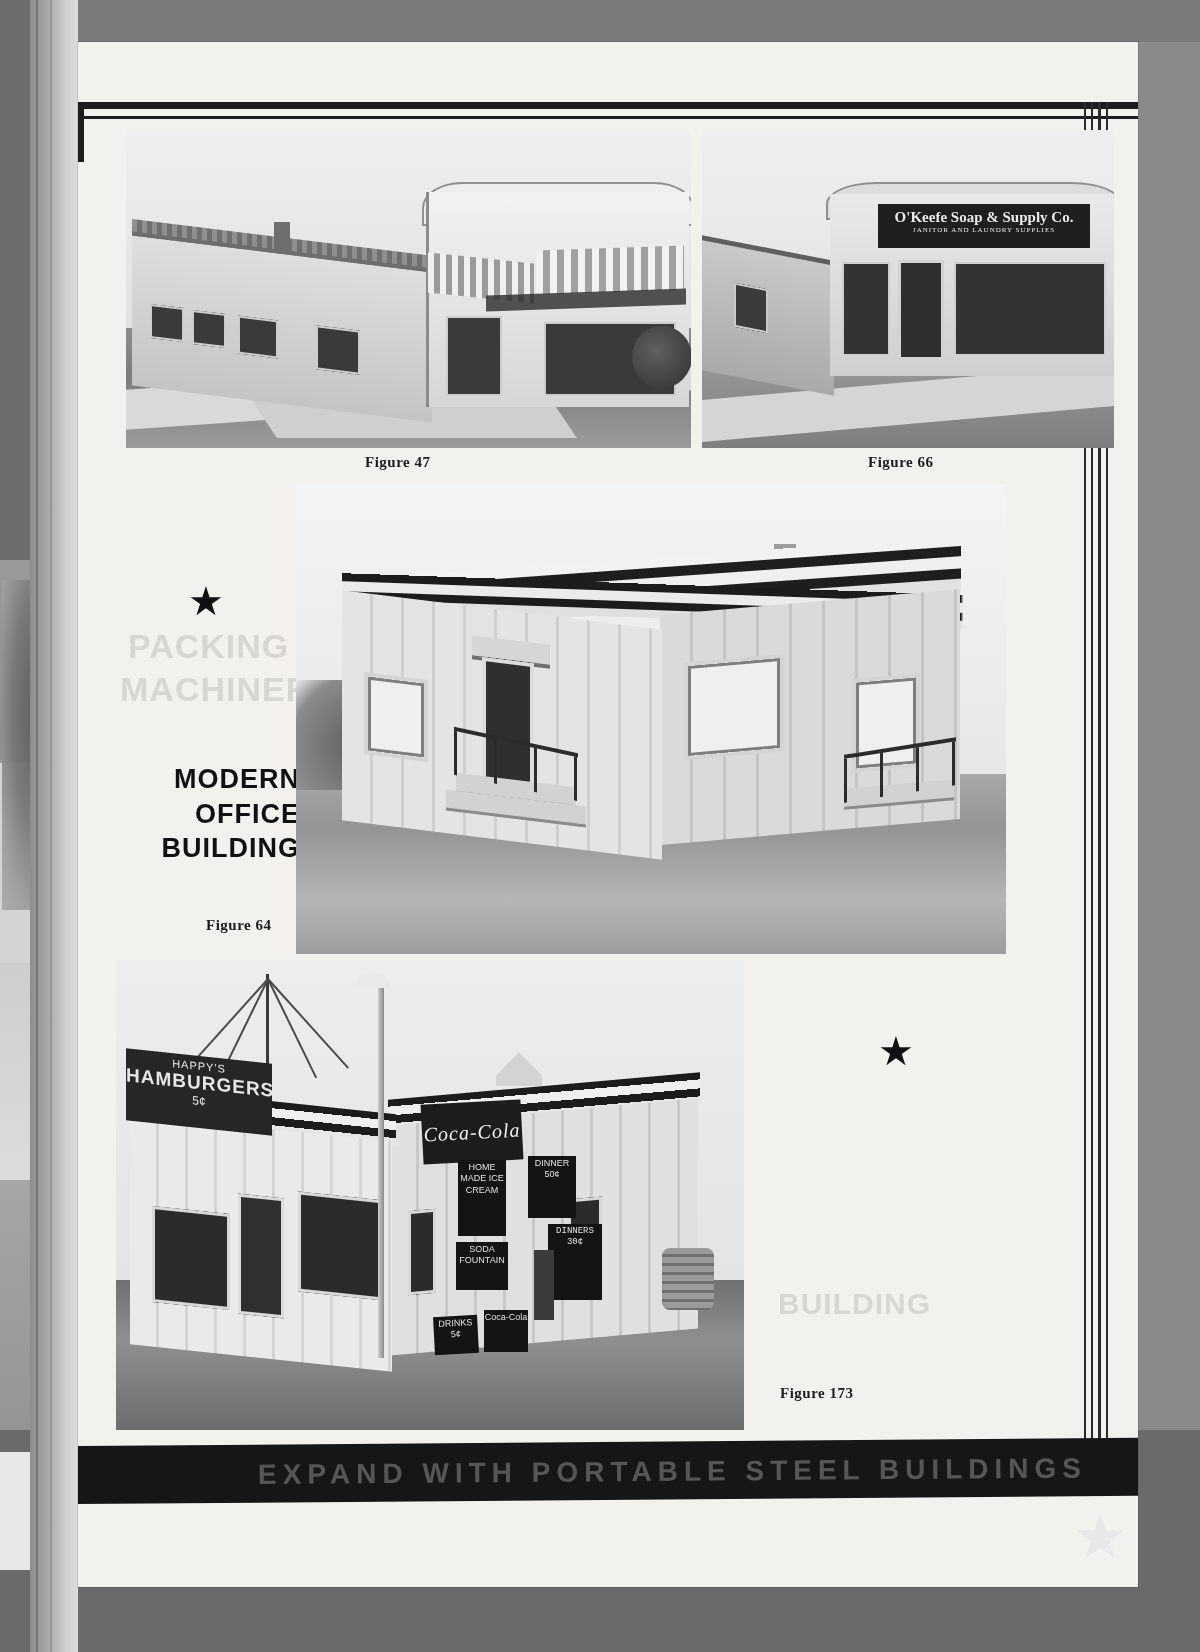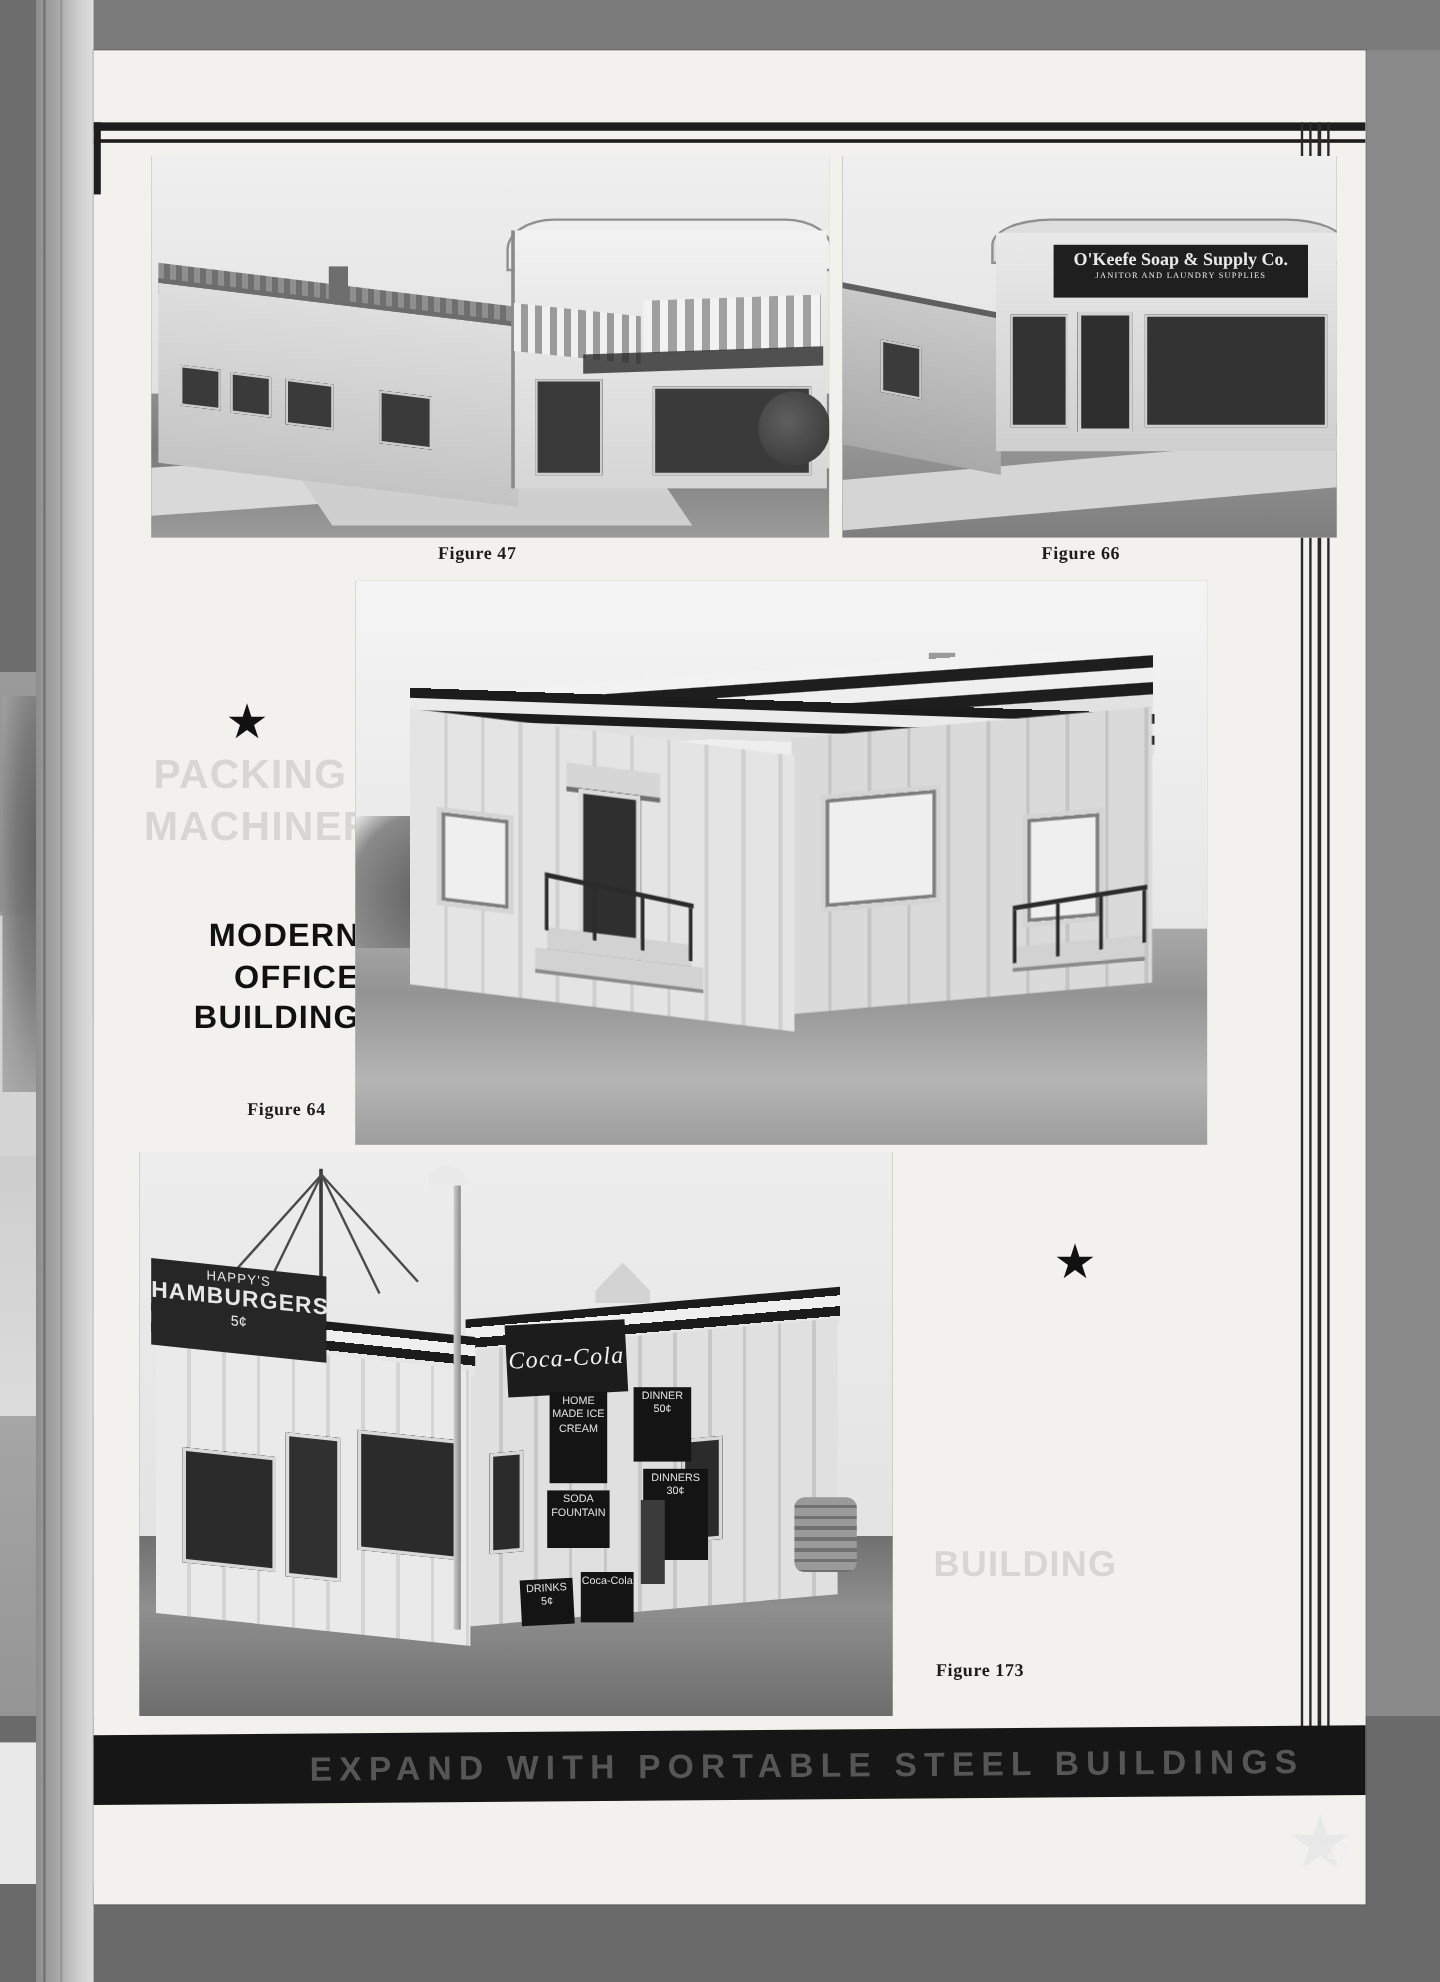--- a/index.html
+++ b/index.html
@@ -596,21 +596,21 @@
 
     <div class="menuwin" style="left:36px;  top:250px; width:78px; height:96px; transform:skewY(6deg);"></div>
     <div class="menuwin" style="left:182px; top:236px; width:86px; height:100px; transform:skewY(6deg);"></div>
     <div class="door119"></div>
     <div class="menuwin" style="left:292px; top:250px; width:28px; height:84px; transform:skewY(-5deg);"></div>
     <div class="menuwin" style="left:452px; top:238px; width:34px; height:86px; transform:skewY(-5deg);"></div>
 
     <div class="placard" style="left:342px; top:200px; width:48px; height:74px;">HOME MADE ICE CREAM</div>
     <div class="placard" style="left:340px; top:282px; width:52px; height:46px;">SODA FOUNTAIN</div>
     <div class="placard" style="left:412px; top:196px; width:48px; height:60px;">DINNER 50¢</div>
-    <div class="placard" style="left:420px; top:264px; width:54px; height:74px;">DINNERS 30¢</div>
+    <div class="placard" style="left:432px; top:264px; width:54px; height:74px;font-family:Liberation Mono, monospace;">DINNERS 30¢</div>
     <div class="placard" style="left:318px; top:356px; width:44px; height:36px; transform:rotate(-3deg);">DRINKS 5¢</div>
     <div class="placard" style="left:368px; top:350px; width:44px; height:40px;">Coca-Cola</div>
 
     <div class="pole"></div>
     <div class="lamp"></div>
     <div class="pump"></div>
     <div class="barrel"></div>
   </div>
 
   <div class="star" id="star-rest">★</div>

